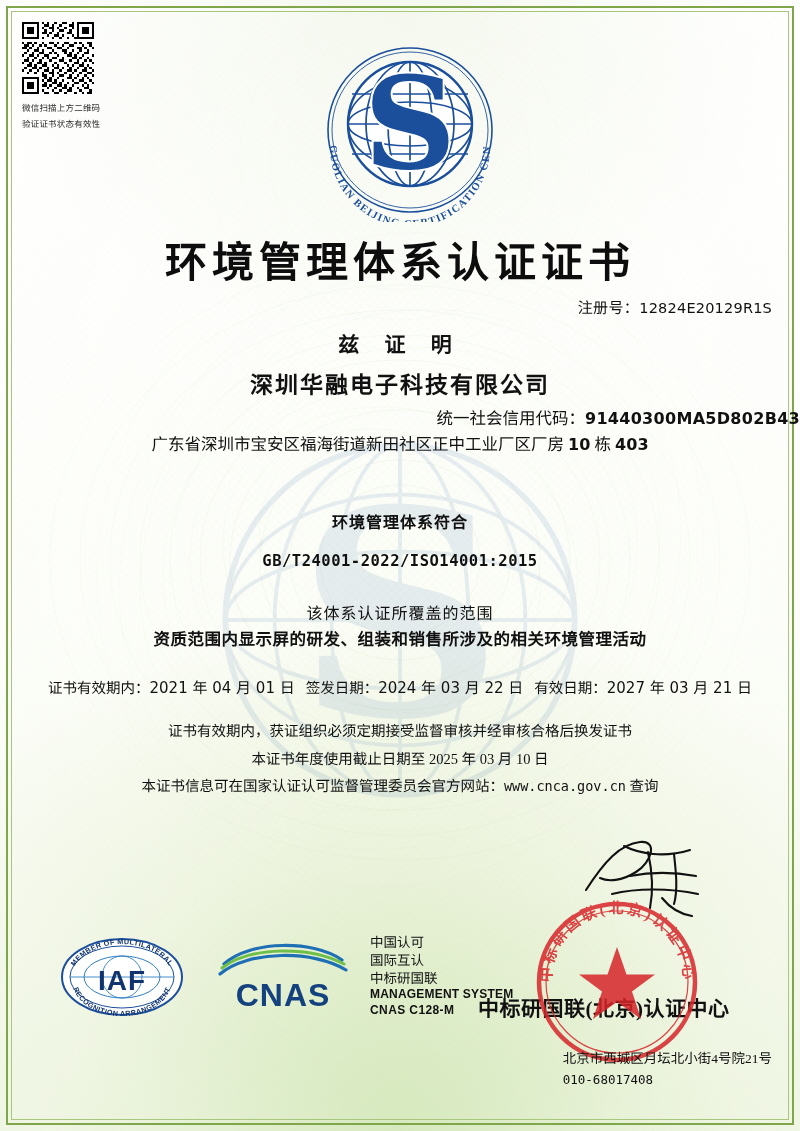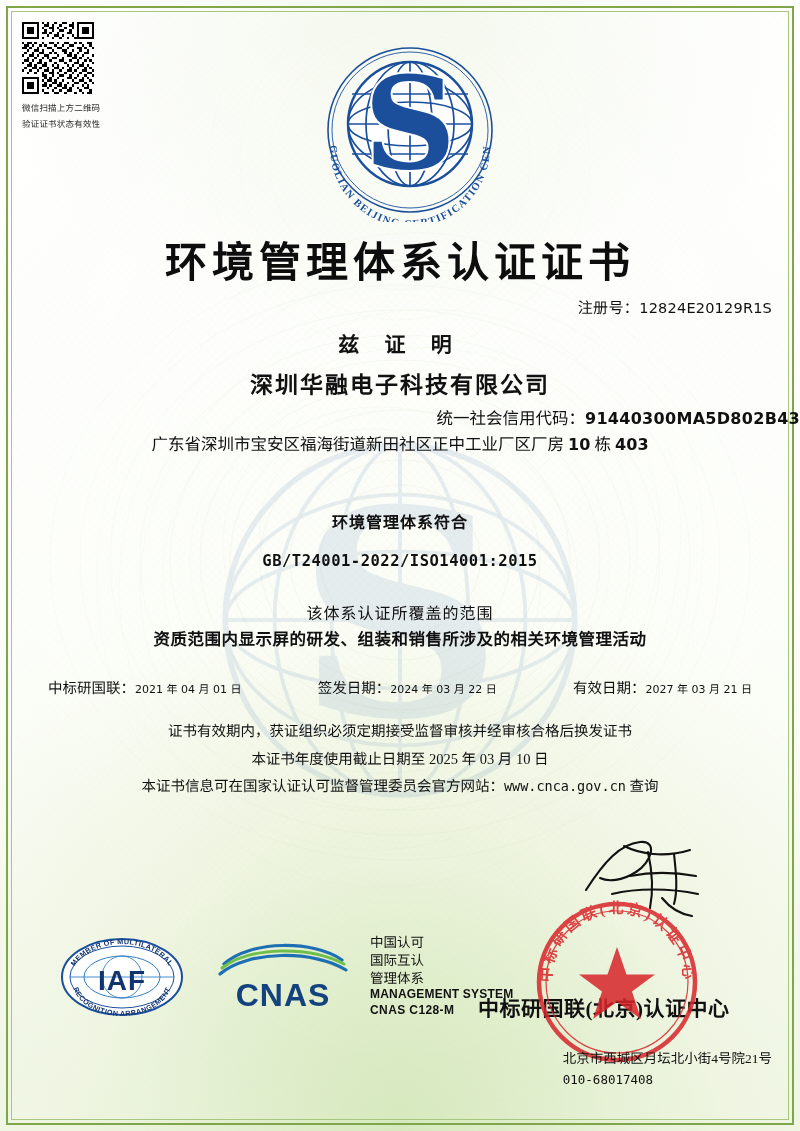--- a/index.html
+++ b/index.html
@@ -228,21 +228,21 @@
     left: 48px;
     width: 704px;
     display: flex;
     justify-content: space-between;
     font-size: 14.5px;
     color: #111;
   }
   .dates-row .d-item { white-space: nowrap; }
   .dates-row .d-item .dnum {
     font-family: "DejaVu Sans", sans-serif;
-    font-size: 11px;
+    font-size: 15px;
   }
 
   
   .notes {
     position: absolute;
     top: 718px;
     left: 0;
     width: 800px;
     text-align: center;
     font-size: 14.5px;
@@ -666,21 +666,21 @@
       <span>广东省深圳市宝安区福海街道新田社区正中工业厂区厂房 </span><b>10</b><span> 栋 </span><b>403</b>
     </div>
 
     <div class="conform">环境管理体系符合</div>
     <div class="standard">GB/T24001-2022/ISO14001:2015</div>
     <div class="scope-label">该体系认证所覆盖的范围</div>
     <div class="scope-text">资质范围内显示屏的研发、组装和销售所涉及的相关环境管理活动</div>
 
     <div class="dates-row">
       <div class="d-item">
-        <span>中标研国联：</span><span class="dnum">2021 年 04 月 01 日</span>
+        <span>证书有效期内：</span><span class="dnum">2021 年 04 月 01 日</span>
       </div>
       <div class="d-item">
         <span>签发日期：</span><span class="dnum">2024 年 03 月 22 日</span>
       </div>
       <div class="d-item">
         <span>有效日期：</span><span class="dnum">2027 年 03 月 21 日</span>
       </div>
     </div>
 
     <div class="notes">
@@ -717,21 +717,21 @@
           <path d="M14 30 C 40 6, 104 6, 132 26"></path>
           <path d="M10 40 C 38 16, 104 16, 136 36"></path>
         </g>
         <path d="M12 34 C 40 12, 100 12, 134 30" fill="none" stroke="#6fbf4a" stroke-width="3" stroke-linecap="round"></path>
         <text x="73" y="72" text-anchor="middle" font-family="Liberation Sans, sans-serif" font-size="32" font-weight="bold" fill="#14427e" letter-spacing="1">CNAS</text>
       </svg>
 
       <div class="cnas-text">
         <div>中国认可</div>
         <div>国际互认</div>
-        <div>管理体系</div>
+        <div>中标研国联</div>
         <div class="ms">MANAGEMENT SYSTEM</div>
         <div class="code">CNAS C128-M</div>
       </div>
 
       <div class="issuer-name">中标研国联(北京)认证中心</div>
     </div>
 
     <svg class="signature" viewBox="0 0 130 90">
       <g fill="none" stroke="#111111" stroke-width="2.1" stroke-linecap="round" stroke-linejoin="round">
         <path d="M8 58 C 26 30, 42 12, 62 10 C 80 8, 74 30, 58 40 C 44 49, 30 50, 22 46"></path>

